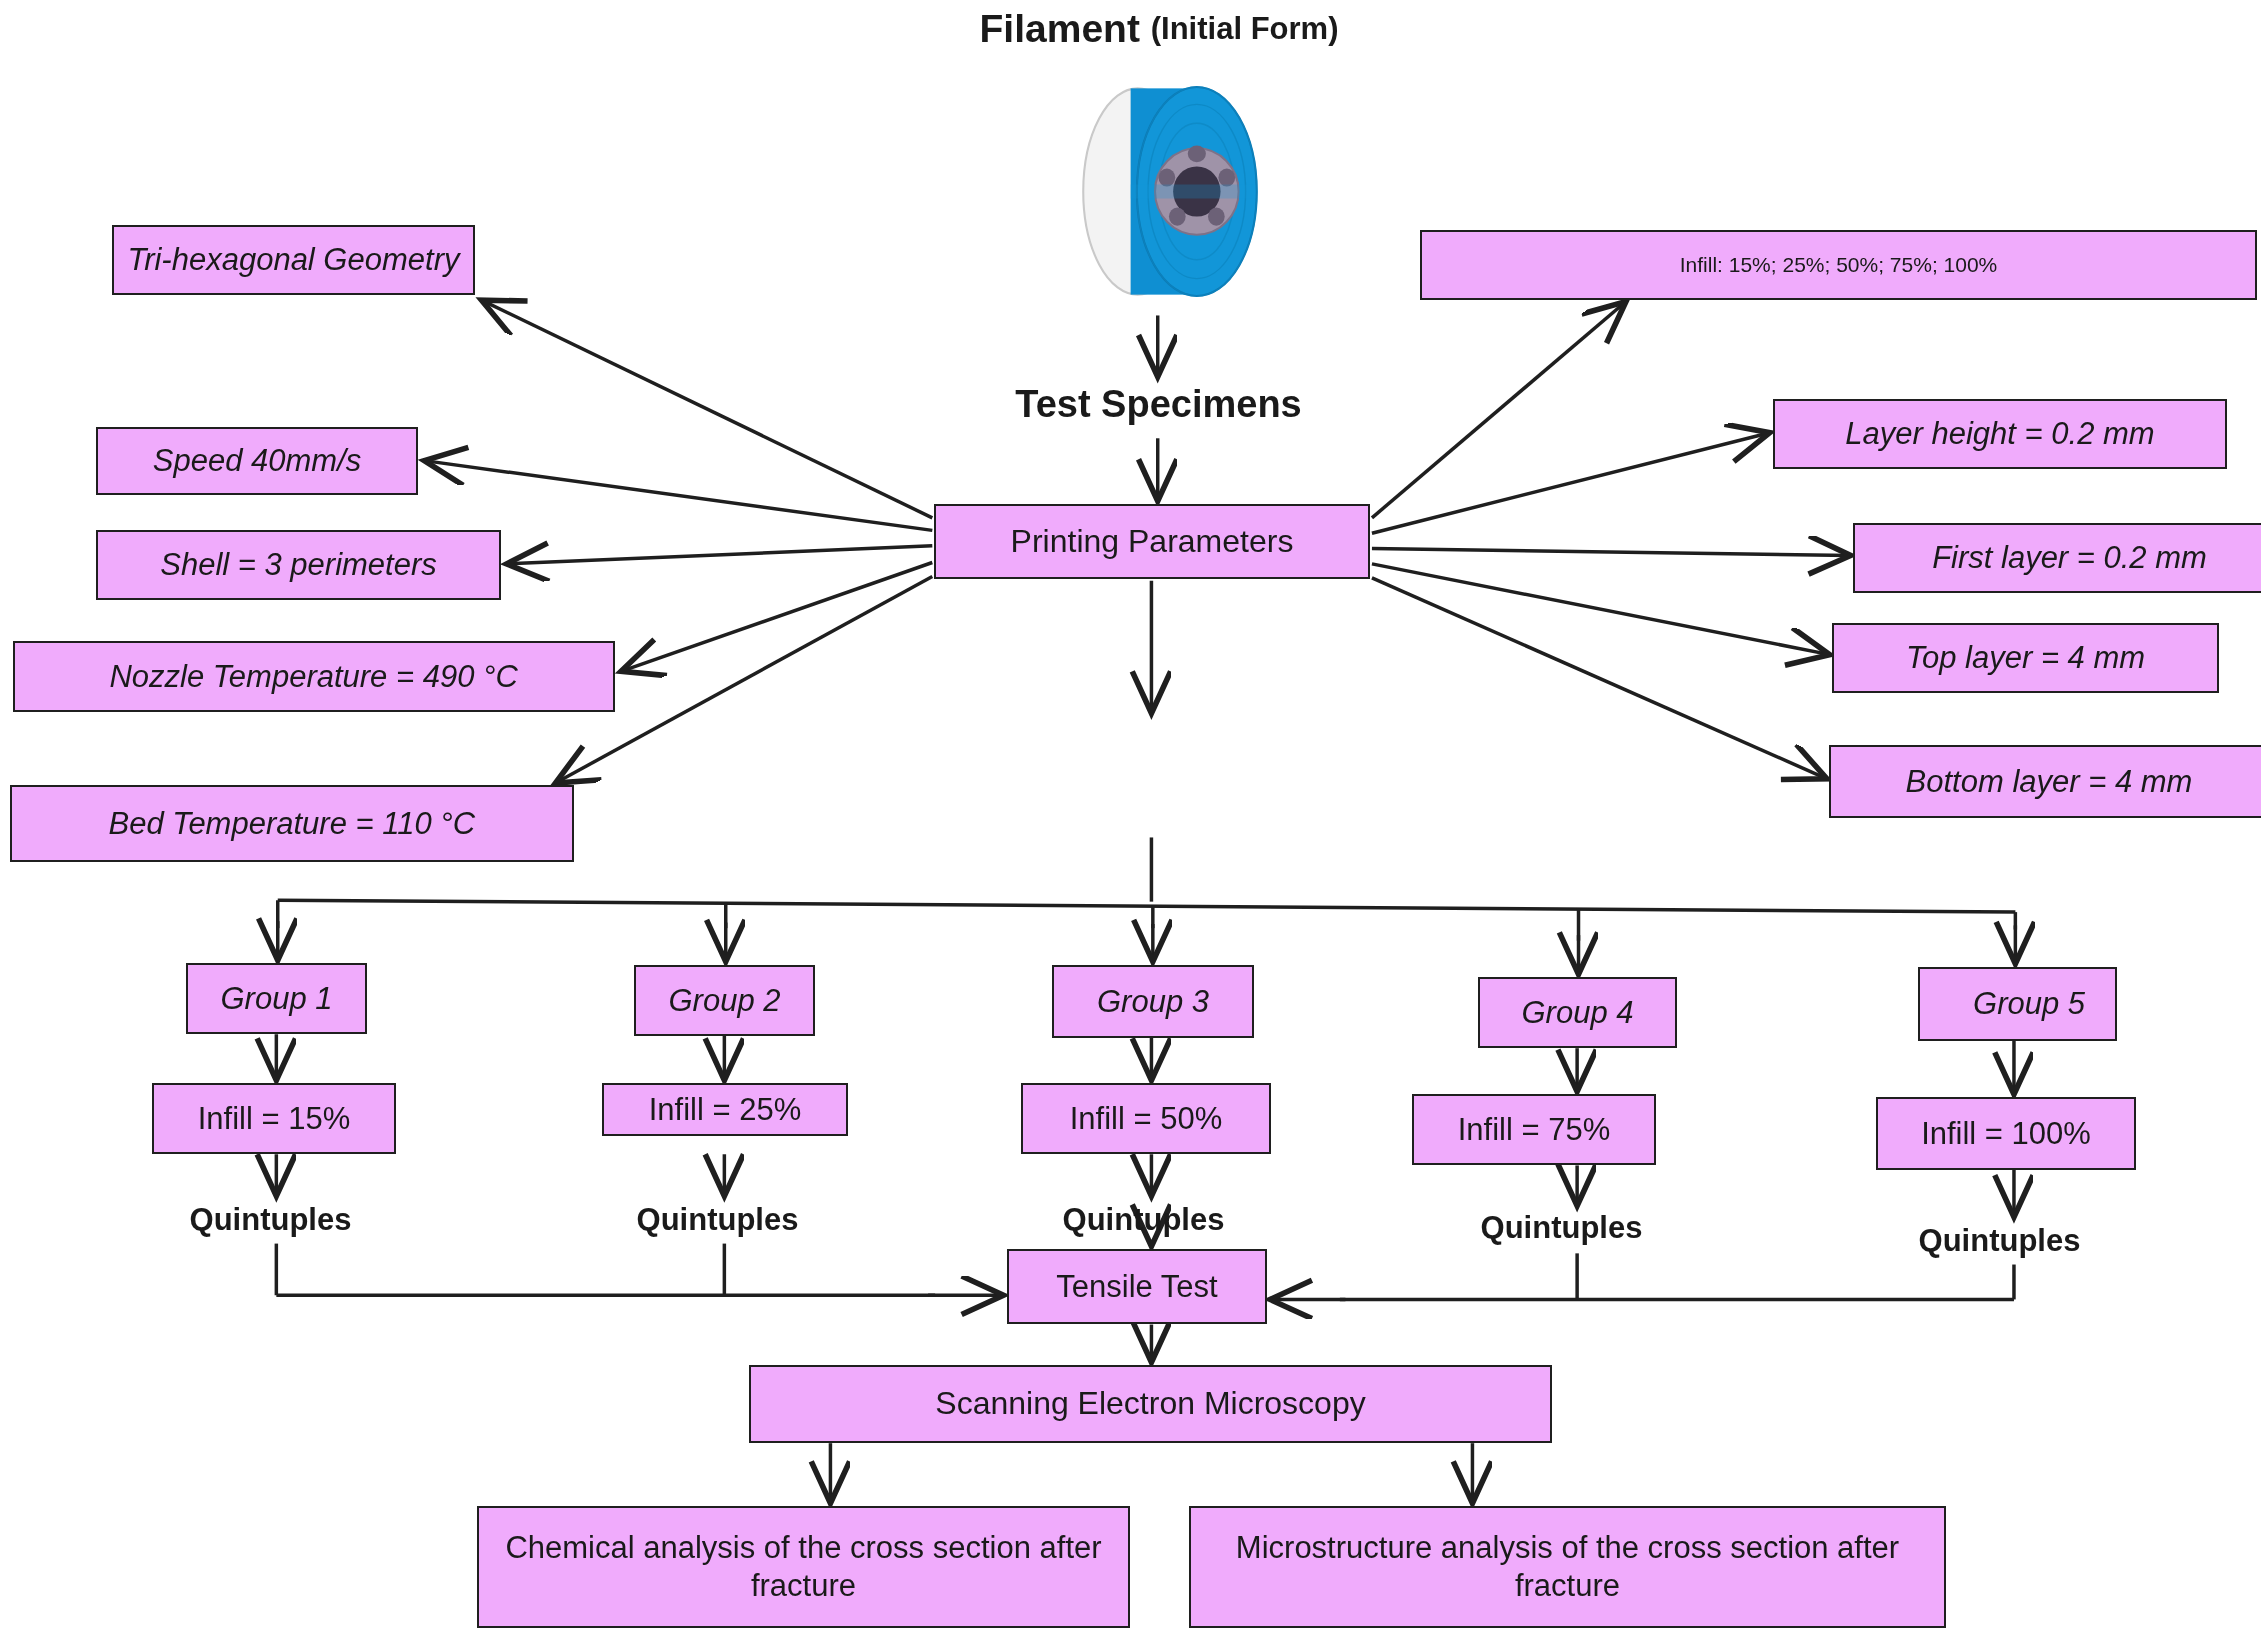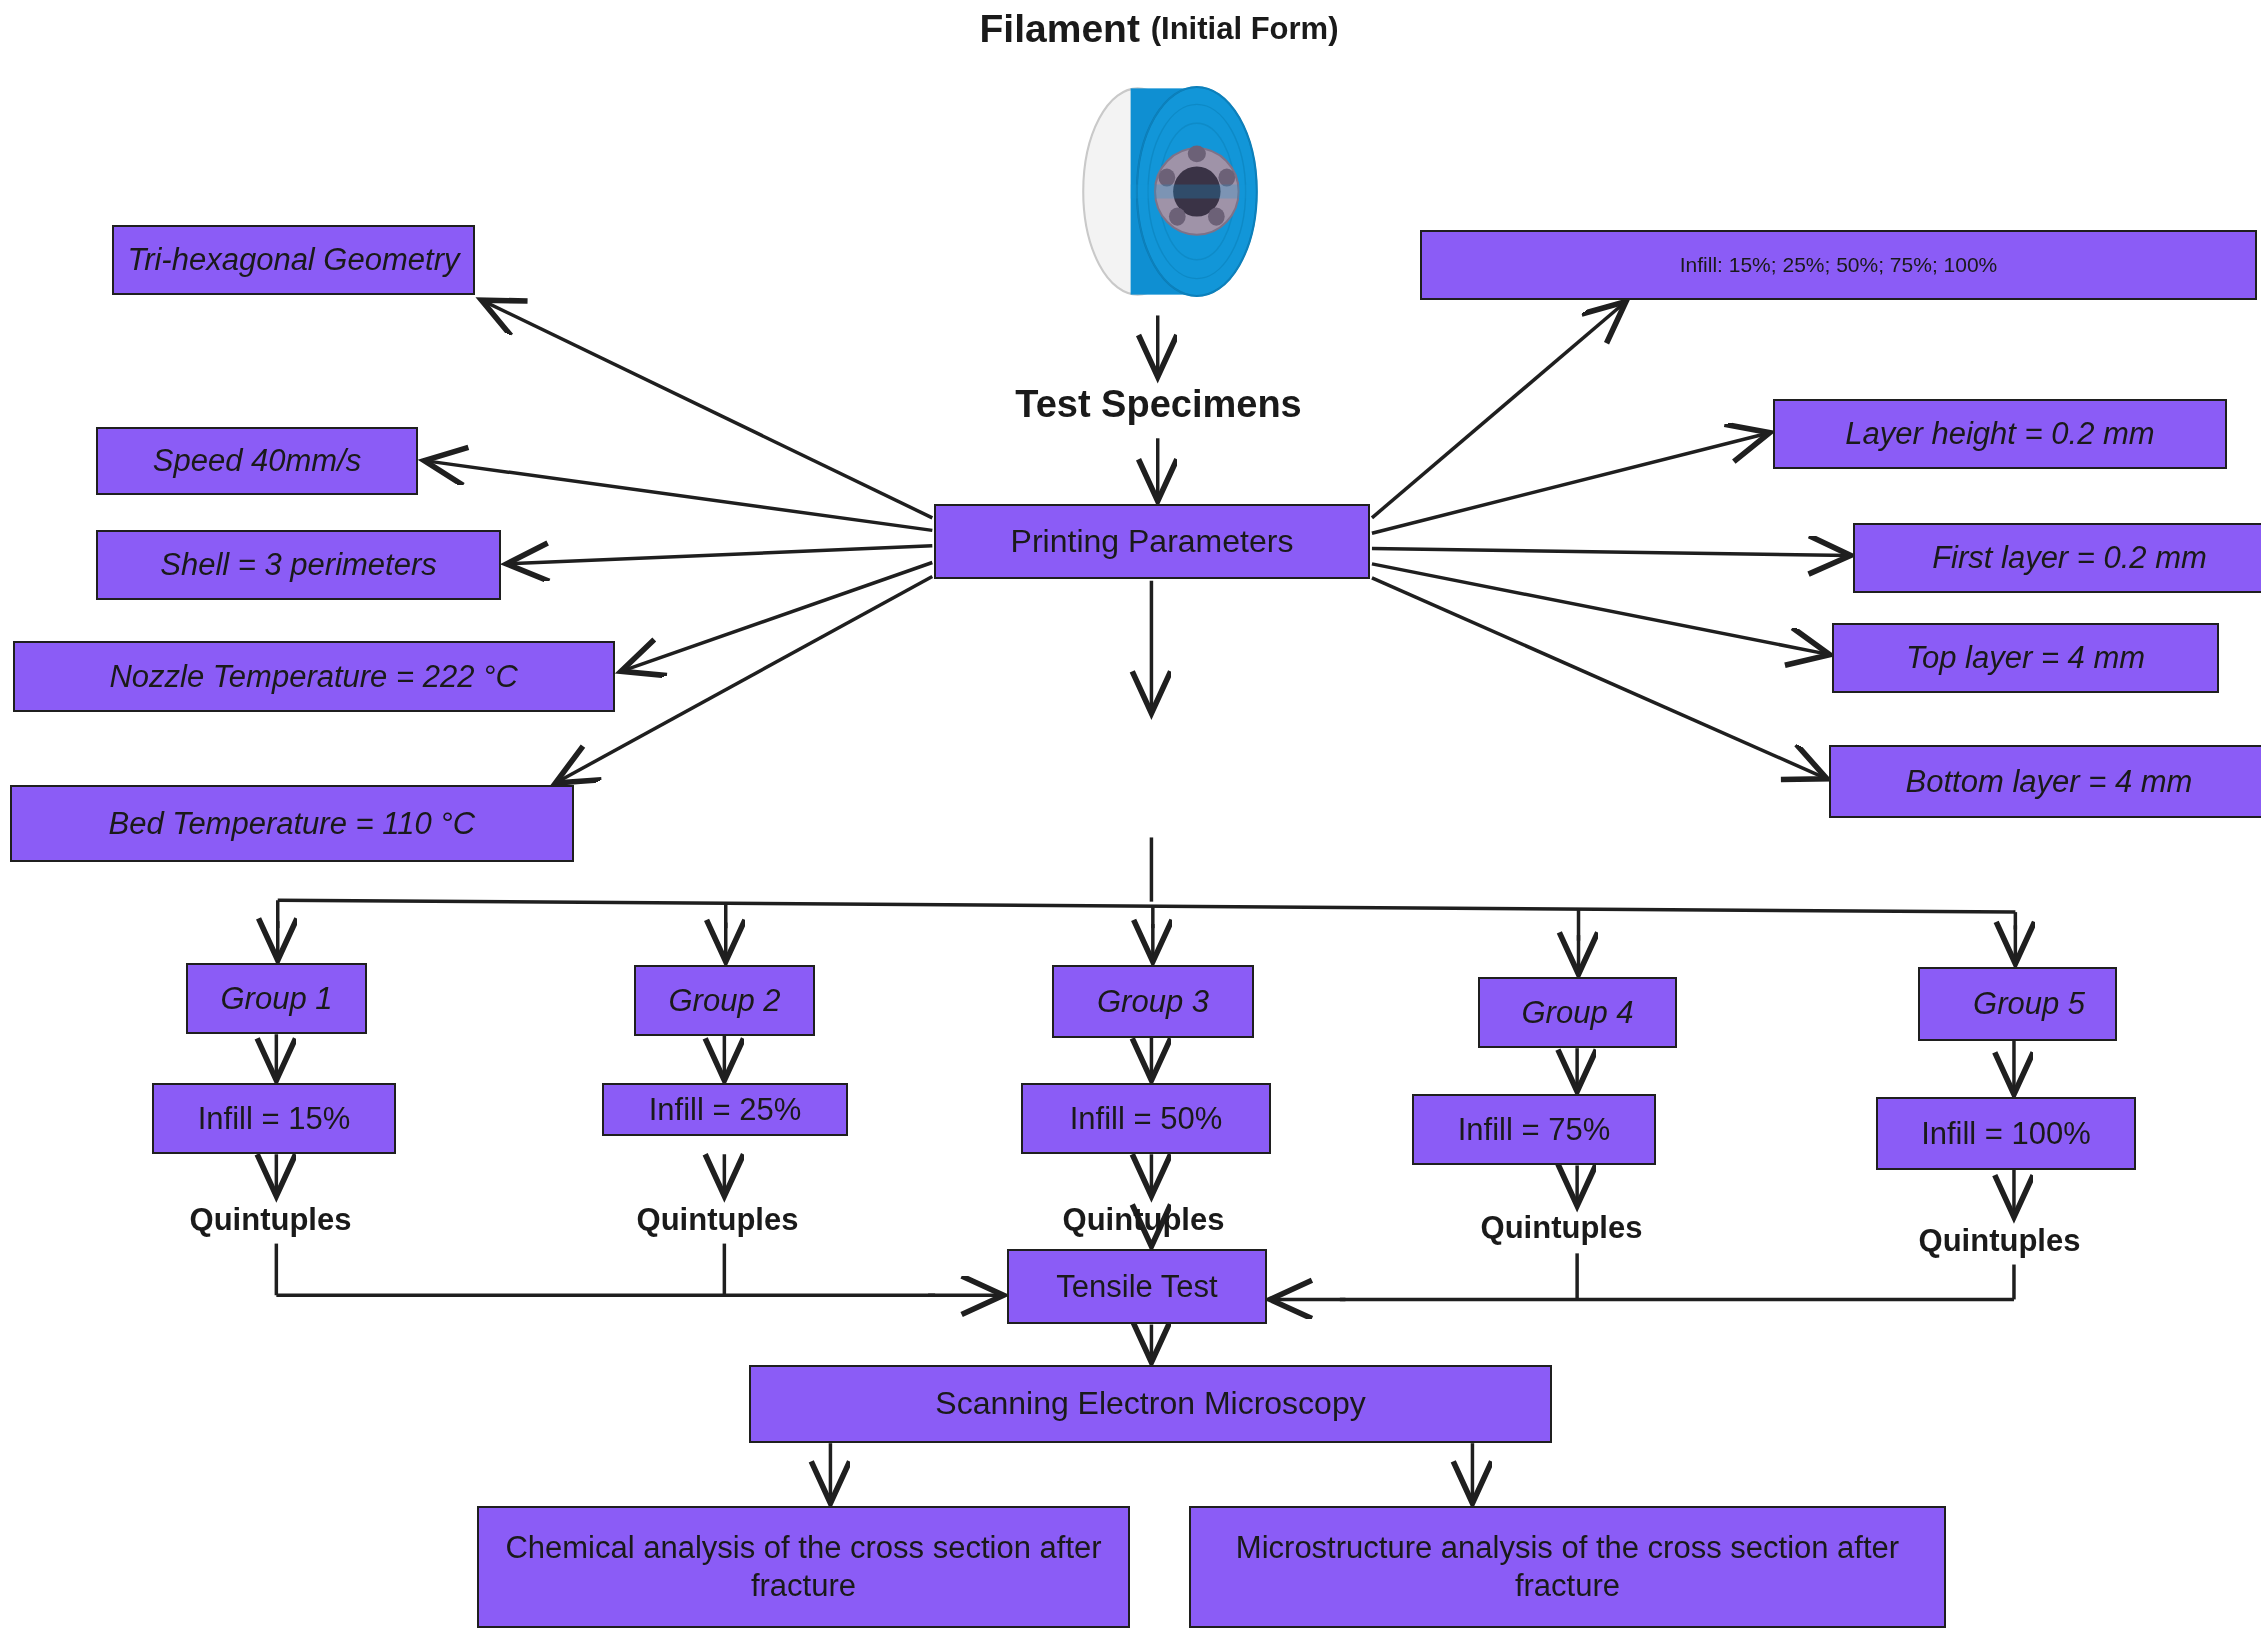--- a/index.html
+++ b/index.html
@@ -20,21 +20,21 @@
     position: absolute;
     left: 0; top: 0;
     width: 2261px;
     height: 1640px;
     pointer-events: none;
   }
   .box {
     position: absolute;
     box-sizing: border-box;
     border: 2.8px solid #1f1f1f;
-    background: #8b5cf6;
+    background: #f0abfc;
     display: flex;
     align-items: center;
     justify-content: center;
     text-align: center;
     line-height: 1.22;
     padding: 2.8px 9.8px;
     z-index: 3;
   }
   .lbl {
     position: absolute;
@@ -224,21 +224,21 @@
 
   <div class="box" id="printing-parameters">Printing Parameters</div>
   <div class="box" id="tensile-test">Tensile Test</div>
   <div class="box" id="sem">Scanning Electron Microscopy</div>
   <div class="box" id="chemical-analysis">Chemical analysis of the cross section after  fracture</div>
   <div class="box" id="microstructure">Microstructure analysis of the cross section after fracture</div>
 
   <div class="box italic" id="p-geometry">Tri-hexagonal Geometry</div>
   <div class="box italic" id="p-speed">Speed 40mm/s</div>
   <div class="box italic" id="p-shell">Shell = 3 perimeters</div>
-  <div class="box italic" id="p-nozzle">Nozzle Temperature = 222 °C</div>
+  <div class="box italic" id="p-nozzle">Nozzle Temperature = 490 °C</div>
   <div class="box italic" id="p-bed">Bed Temperature = 110 °C</div>
 
   <div class="box" id="p-infill">Infill: 15%; 25%; 50%; 75%; 100%</div>
   <div class="box italic" id="p-layer">Layer height = 0.2 mm</div>
   <div class="box italic" id="p-first">First layer = 0.2 mm</div>
   <div class="box italic" id="p-top">Top layer = 4 mm</div>
   <div class="box italic" id="p-bottom">Bottom layer = 4 mm</div>
 
   <div class="box italic group-box" id="g1">Group 1</div>
   <div class="box italic group-box" id="g2">Group 2</div>

